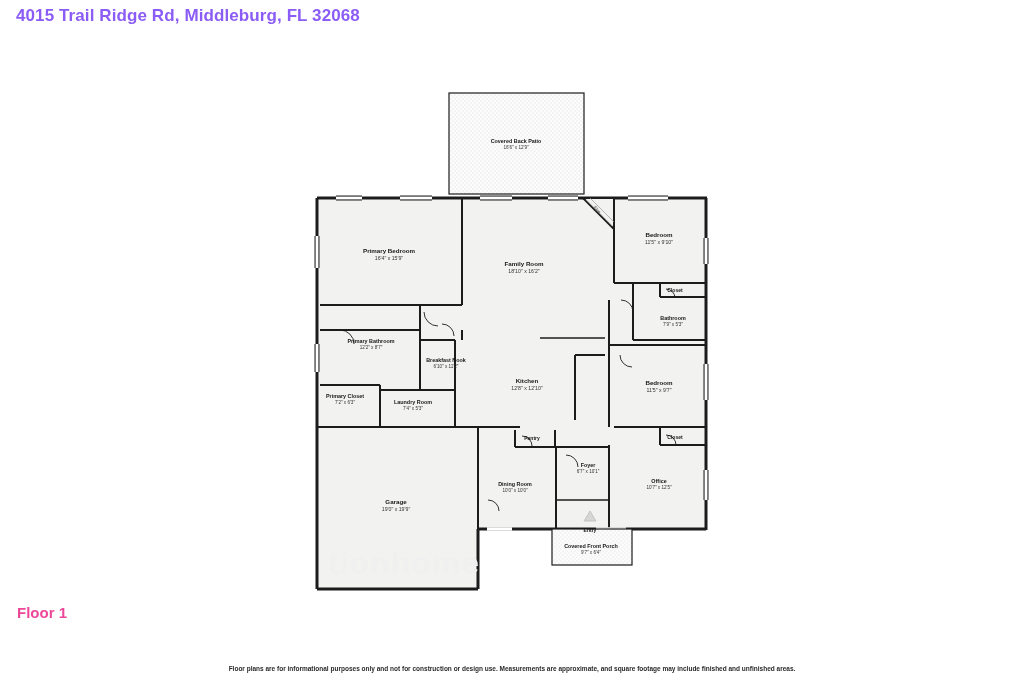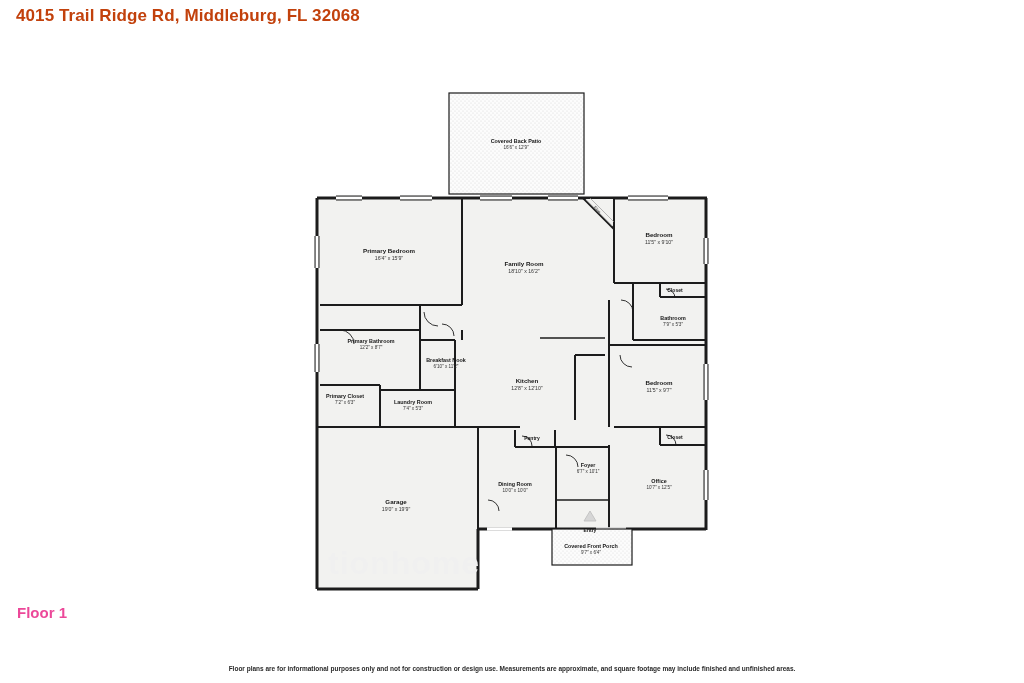--- a/index.html
+++ b/index.html
@@ -15,21 +15,21 @@
     color: #1a1a1a;
     overflow: hidden;
   }
   #page-title {
     position: absolute;
     left: 16px;
     top: 6px;
     font-size: 17px;
     font-weight: bold;
     letter-spacing: 0.1px;
-    color: #c2410c;
+    color: #8b5cf6;
   }
   #floor-label {
     position: absolute;
     left: 17px;
     top: 604px;
     font-size: 15px;
     font-weight: bold;
     color: #ec4899;
   }
   #disclaimer {

